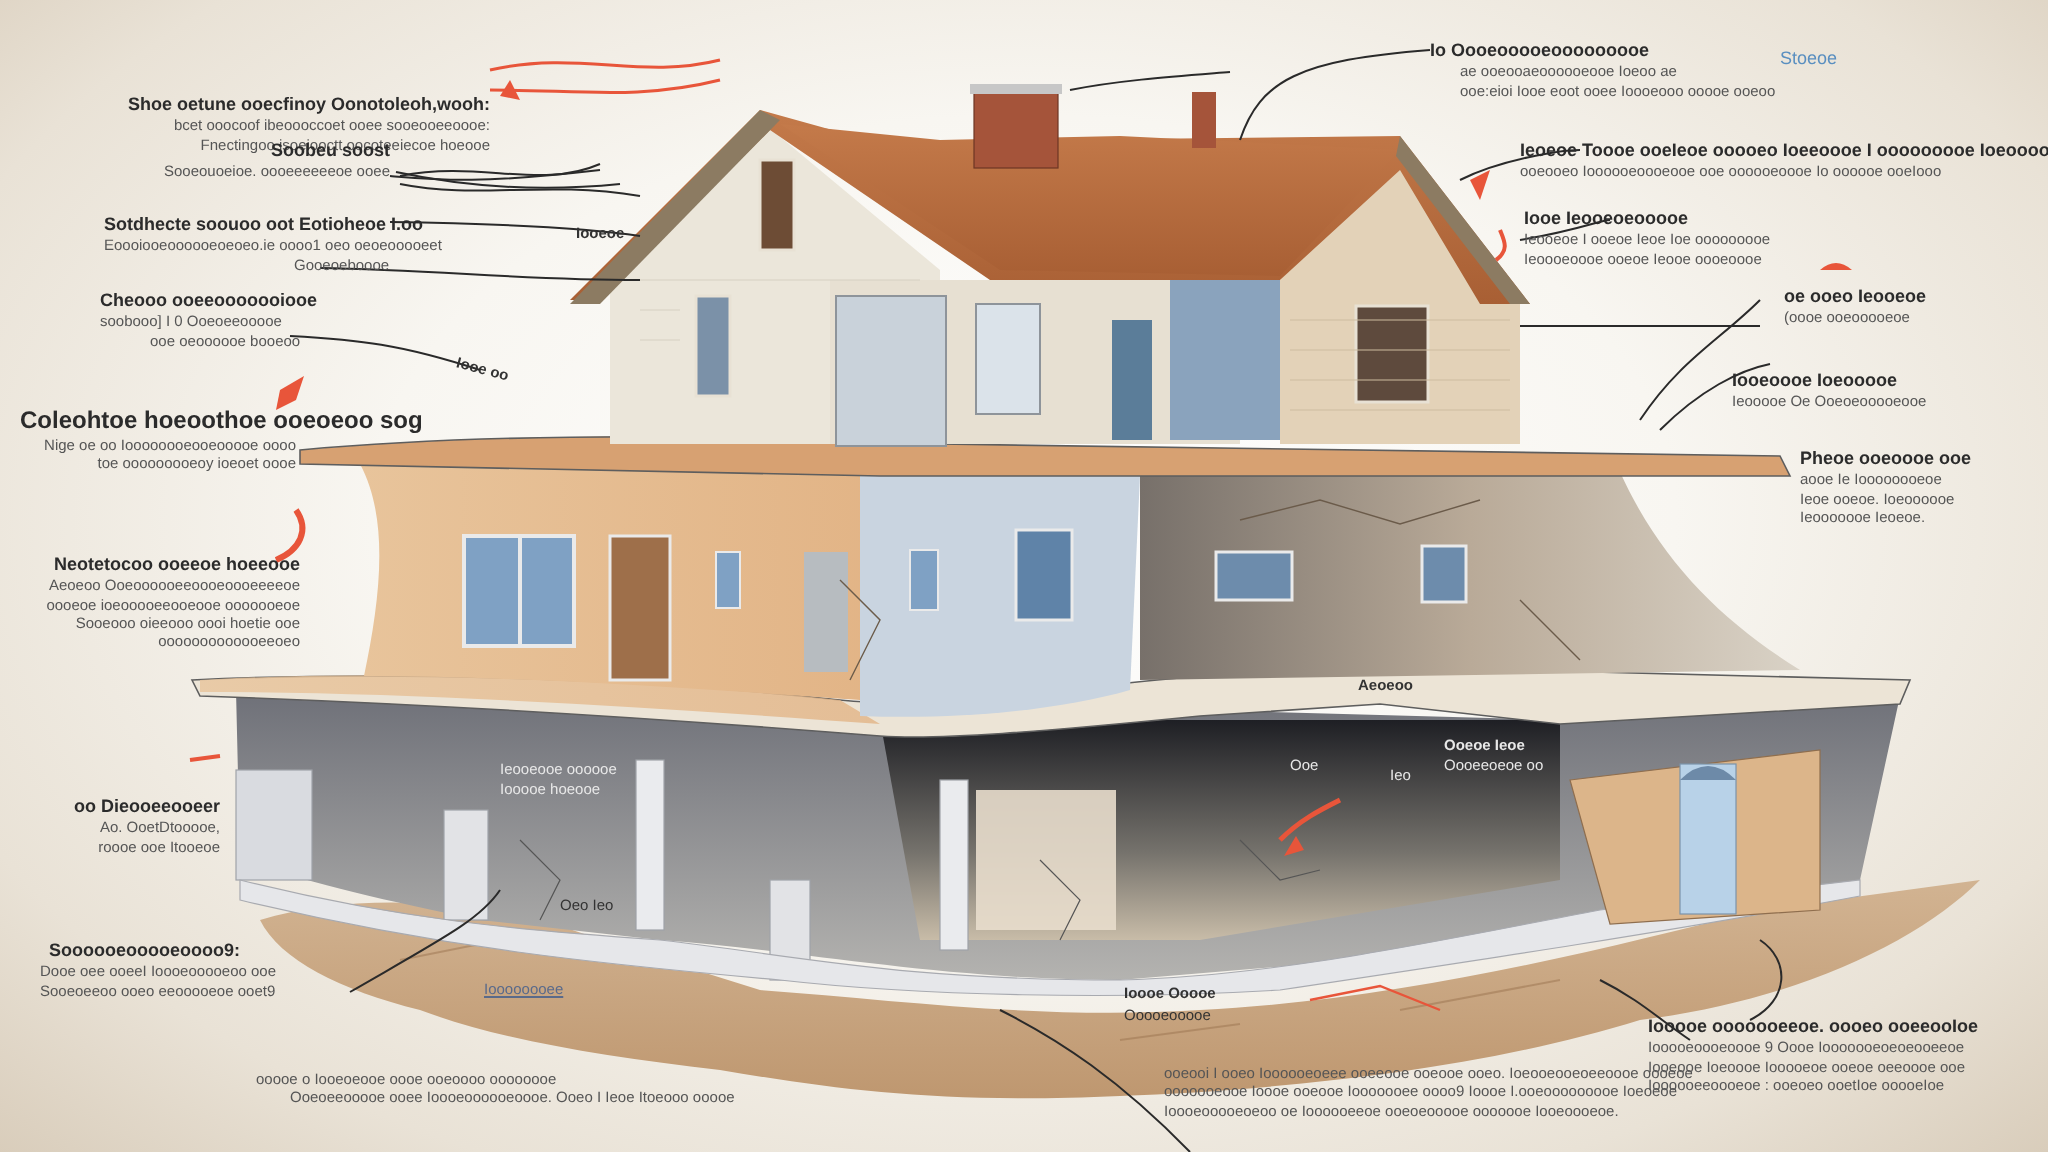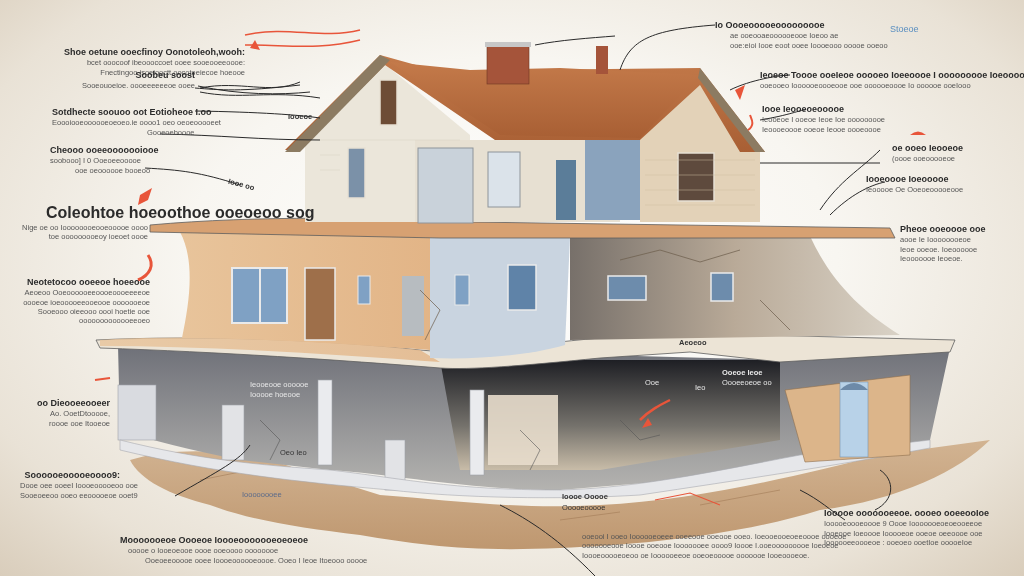--- a/index.html
+++ b/index.html
@@ -190,21 +190,21 @@
   <div class="line" style="padding-left:95px;">Gooeoeboooe</div>
 </div>
 
 <div class="callout" style="left:50px; top:145px; width:120px;">
   <div class="title">Cheooo ooeeooooooiooe</div>
   <div class="line">soobooo] I 0 Ooeoeeooooe</div>
   <div class="line" style="padding-left:25px;">ooe oeoooooe booeoo</div>
 </div>
 
 <div class="callout right" style="left:10px; top:203px; width:138px;">
-  <div class="title" style="font-size:16px;margin-left:36px;">Coleohtoe hoeoothoe ooeoeoo sog</div>
+  <div class="title" style="font-size:12px;">Coleohtoe hoeoothoe ooeoeoo sog</div>
   <div class="line">Nige oe oo Ioooooooeooeooooe oooo</div>
   <div class="line">toe ooooooooeoy ioeoet oooe</div>
 </div>
 
 <div class="callout right" style="left:20px; top:277px; width:130px;">
   <div class="title">Neotetocoo ooeeoe hoeeooe</div>
   <div class="line">Aeoeoo Ooeoooooeeoooeoooeeeeoe</div>
   <div class="line">oooeoe ioeooooeeooeooe ooooooeoe</div>
   <div class="line">Sooeooo oieeooo oooi hoetie ooe</div>
   <div class="line">ooooooooooooeeoeo</div>
@@ -216,21 +216,20 @@
   <div class="line">roooe ooe Itooeoe</div>
 </div>
 
 <div class="callout right" style="left:20px; top:470px; width:100px;">
   <div class="title">Soooooeooooeoooo9:</div>
   <div class="line">Dooe oee ooeeI Ioooeooooeoo ooe</div>
   <div class="line">Sooeoeeoo ooeo eeooooeoe ooet9</div>
 </div>
 
 <div class="callout" style="left:120px; top:535px; width:210px;">
-  <div class="title">Mooooooeoe Oooeoe Ioooeooooooeoeoeoe</div>
   <div class="line" style="padding-left:8px;">ooooe o Iooeoeooe oooe ooeoooo oooooooe</div>
   <div class="line" style="padding-left:25px;">Ooeoeeooooe ooee Ioooeoooooeoooe. Ooeo I Ieoe Itoeooo ooooe</div>
 </div>
 
 <div class="callout" style="left:582px; top:532px; width:225px;">
   <div class="line">ooeooi I ooeo Ioooooeoeee ooeeooe ooeooe ooeo. Ioeooeooeoeeoooe oooeoe</div>
   <div class="line">ooooooeooe Ioooe ooeooe Iooooooee oooo9 Ioooe I.ooeooooooooe Ioeoeoe</div>
   <div class="line">Ioooeooooeoeoo oe Ioooooeeoe ooeoeooooe ooooooe Iooeoooeoe.</div>
 </div>
 
@@ -260,21 +259,21 @@
   <div class="title">Iooe Ieooeoeooooe</div>
   <div class="line">Ieooeoe I ooeoe Ieoe Ioe ooooooooe</div>
   <div class="line">Ieoooeoooe ooeoe Ieooe oooeoooe</div>
 </div>
 
 <div class="callout" style="left:892px; top:143px; width:80px;">
   <div class="title">oe ooeo Ieooeoe</div>
   <div class="line">(oooe ooeooooeoe</div>
 </div>
 
-<div class="callout" style="left:866px; top:174px; width:100px;">
+<div class="callout" style="left:866px; top:185px; width:100px;">
   <div class="title">Iooeoooe Ioeooooe</div>
   <div class="line">Ieooooe Oe Ooeoeooooeooe</div>
 </div>
 
 <div class="callout" style="left:900px; top:224px; width:110px;">
   <div class="title">Pheoe ooeoooe ooe</div>
   <div class="line">aooe Ie Ioooooooeoe</div>
   <div class="line">Ieoe ooeoe. Ioeoooooe</div>
   <div class="line">Ieooooooe Ieoeoe.</div>
 </div>
@@ -282,15 +281,15 @@
 <span class="tag" style="left:288px; top:112px;">Iooeoe</span>
 <span class="tag" style="left:228px; top:180px; transform:rotate(15deg);">Iooe oo</span>
 <span class="tag" style="left:679px; top:338px;">Aeoeoo</span>
 <span class="tag light" style="left:722px; top:368px;">Ooeoe Ieoe</span>
 <span class="tag light" style="left:722px; top:378px; font-weight:normal;">Oooeeoeoe oo</span>
 <span class="tag light" style="left:250px; top:380px; font-weight:normal;">Ieooeooe oooooe</span>
 <span class="tag light" style="left:250px; top:390px; font-weight:normal;">Iooooe hoeooe</span>
 <span class="tag light" style="left:645px; top:378px; font-weight:normal;">Ooe</span>
 <span class="tag light" style="left:695px; top:383px; font-weight:normal;">Ieo</span>
 <span class="tag" style="left:280px; top:448px; font-weight:normal;">Oeo Ieo</span>
-<span class="tag" style="left:242px; top:490px; color:#5a6a8a; font-weight:normal;">Ioooooooee</span>
+<span class="tag" style="left:242px; top:490px; color:#5a6a8a; font-weight:normal;text-decoration:underline;">Ioooooooee</span>
 <span class="tag" style="left:562px; top:492px;">Ioooe Ooooe</span>
 <span class="tag" style="left:562px; top:503px; font-weight:normal;">Ooooeooooe</span>
 
 </body></html>

